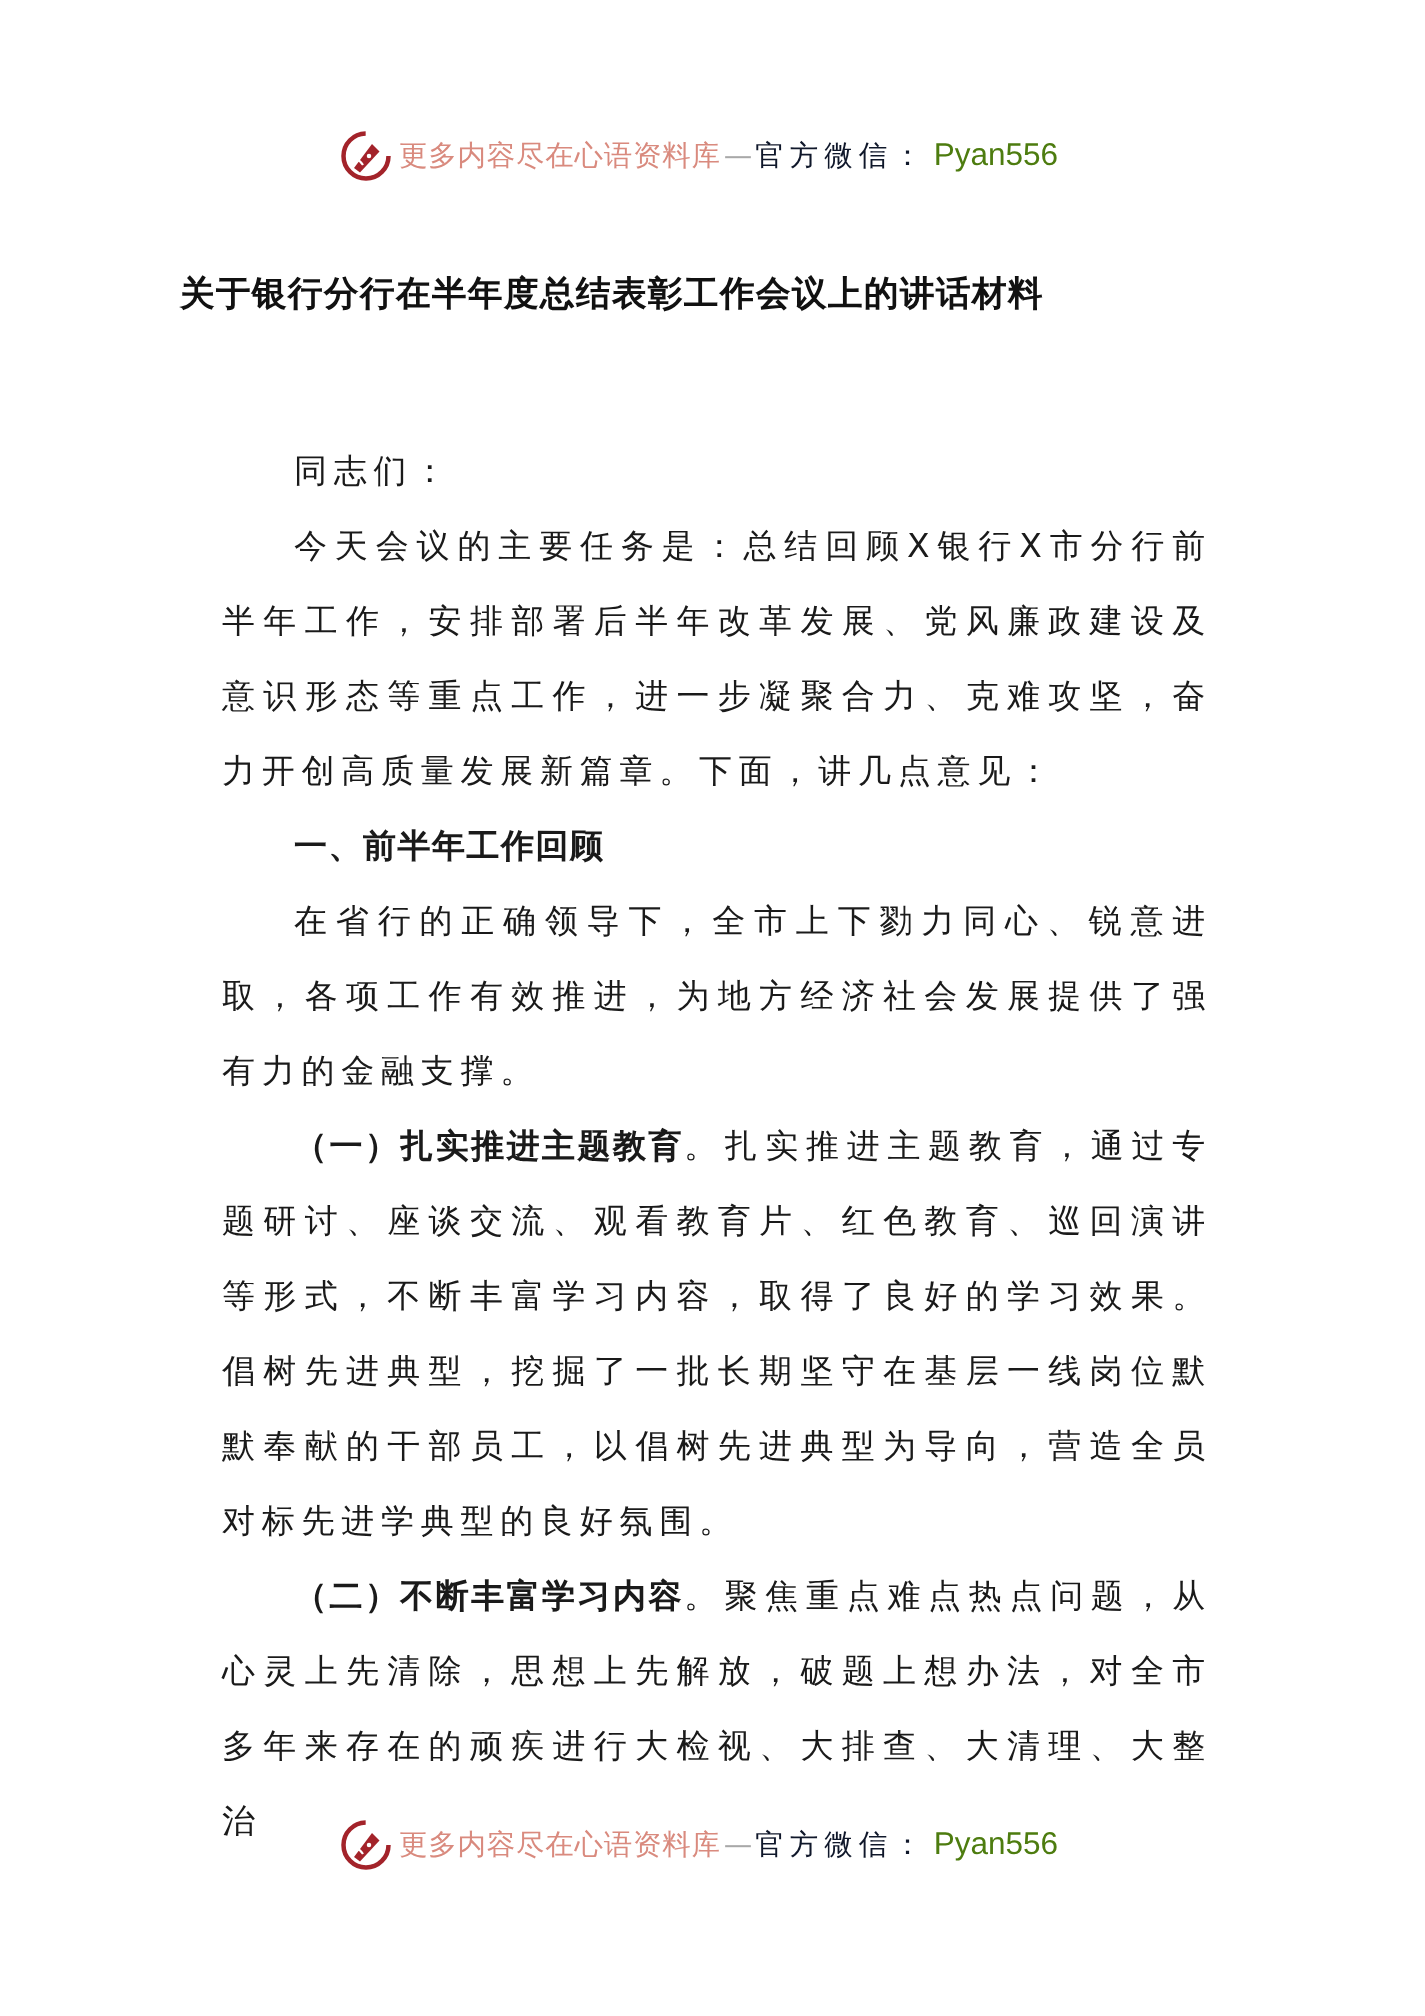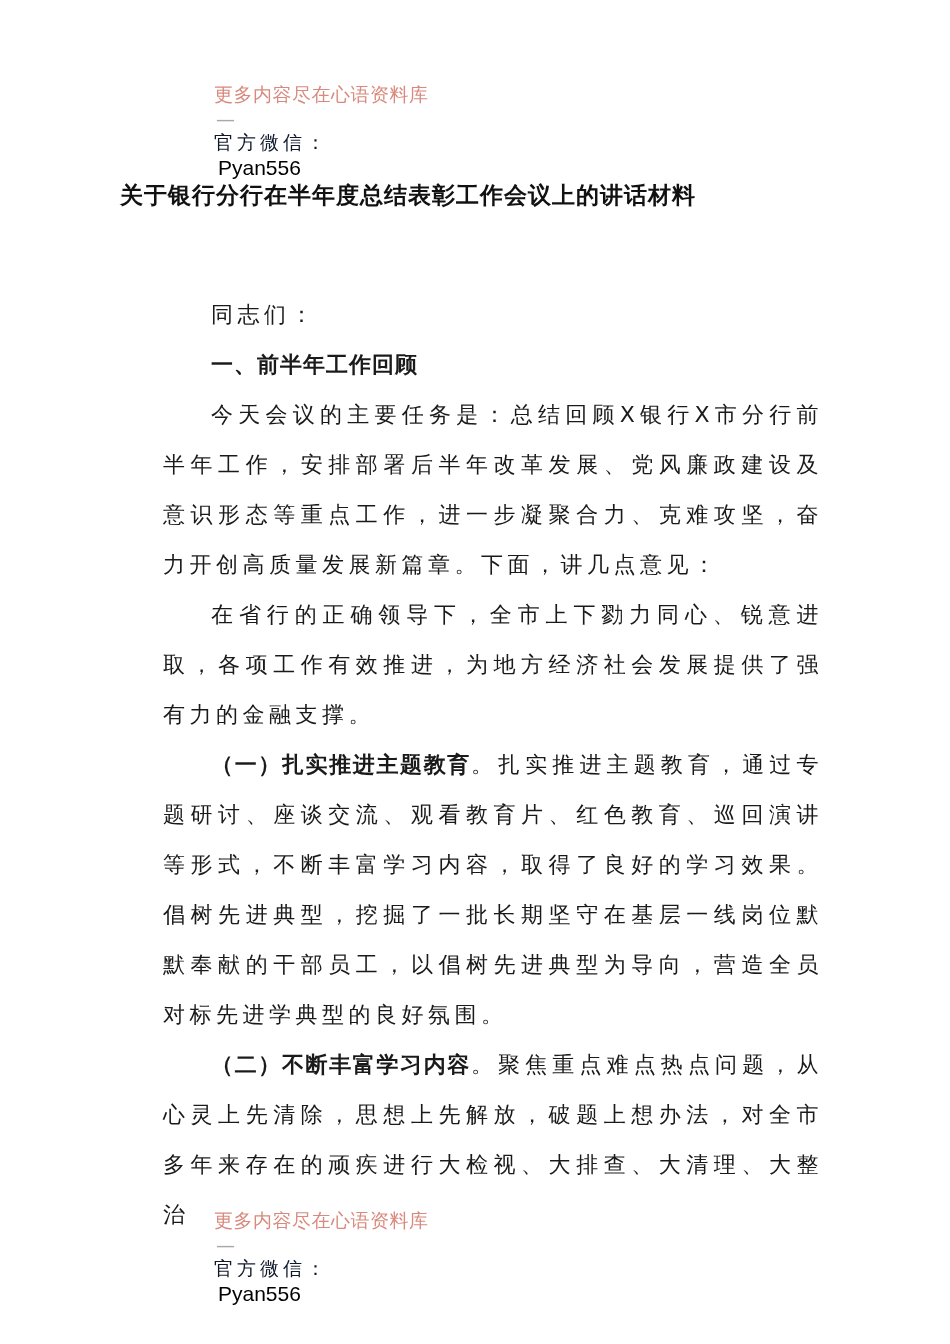--- a/index.html
+++ b/index.html
@@ -1,30 +1,30 @@
 <!DOCTYPE html>
 <html><head>
   <meta charset="utf-8">
   <style>
     html, body { margin: 0; padding: 0; background: #ffffff; }
     body { width: 950px; height: 1344px; position: relative; overflow: hidden;
            font-family: "DejaVu Sans", "Liberation Sans", sans-serif; color: #111; }
-    .banner { position: absolute; left: 214px; height: 44px; display: flex; align-items: flex-start; white-space: nowrap; flex-direction: column; }
+    .banner { position: absolute; left: 226px; height: 44px; display: flex; align-items: center; white-space: nowrap; }
     .banner.top { top: 82px; }
     .banner.bottom { top: 1208px; }
     .logo { width: 36px; height: 36px; margin-right: 4px; }
     .b-red { color: #d98a7e; font-family: "DejaVu Serif", "Liberation Serif", serif; font-size: 19px; letter-spacing: 0.5px; }
     .b-dash { color: #a8a8a8; font-size: 19px; margin: 0 2px; }
     .b-gray { color: #0f172a; font-family: "DejaVu Serif", "Liberation Serif", serif; font-size: 19px; letter-spacing: 4px; }
-    .b-id { color: #000000; font-family: "Liberation Sans", sans-serif; font-size: 21px; margin-left: 4px; }
+    .b-id { color: #4d7c0f; font-family: "Liberation Sans", sans-serif; font-size: 21px; margin-left: 4px; }
 
     .title { position: absolute; top: 180px; left: 0; width: 816px; text-align: center;
              font-size: 23px; font-weight: bold; letter-spacing: 1px; color: #111; }
 
-    .body { position: absolute; left: 163px; top: 290px; width: 660px; }
+    .body { position: absolute; left: 148px; top: 290px; width: 660px; }
     .p { font-size: 22px; line-height: 50px; margin: 0; text-align: justify; text-align-last: left;
          letter-spacing: 4.5px; color: #1a1a1a; }
     .indent { text-indent: 48px; }
     .h1 { font-weight: bold; letter-spacing: 1px; }
     .lead { font-weight: bold; letter-spacing: 1px; }
   </style>
 </head>
 <body>
 
 <div class="banner top">
@@ -37,22 +37,22 @@
   <span class="b-red">更多内容尽在心语资料库</span>
   <span class="b-dash">—</span>
   <span class="b-gray">官方微信：</span>
   <span class="b-id">Pyan556</span>
 </div>
 
 <div class="title">关于银行分行在半年度总结表彰工作会议上的讲话材料</div>
 
 <div class="body">
   <p class="p indent">同志们：</p>
+  <p class="p indent">今天会议的主要任务是：总结回顾X银行X市分行前半年工作，安排部署后半年改革发展、党风廉政建设及意识形态等重点工作，进一步凝聚合力、克难攻坚，奋力开创高质量发展新篇章。下面，讲几点意见：</p>
   <p class="p indent h1">一、前半年工作回顾</p>
-  <p class="p indent">今天会议的主要任务是：总结回顾X银行X市分行前半年工作，安排部署后半年改革发展、党风廉政建设及意识形态等重点工作，进一步凝聚合力、克难攻坚，奋力开创高质量发展新篇章。下面，讲几点意见：</p>
   <p class="p indent">在省行的正确领导下，全市上下勠力同心、锐意进取，各项工作有效推进，为地方经济社会发展提供了强有力的金融支撑。</p>
   <p class="p indent"><span class="lead">（一）扎实推进主题教育</span><span>。扎实推进主题教育，通过专题研讨、座谈交流、观看教育片、红色教育、巡回演讲等形式，不断丰富学习内容，取得了良好的学习效果。倡树先进典型，挖掘了一批长期坚守在基层一线岗位默默奉献的干部员工，以倡树先进典型为导向，营造全员对标先进学典型的良好氛围。</span></p>
   <p class="p indent"><span class="lead">（二）不断丰富学习内容</span><span>。聚焦重点难点热点问题，从心灵上先清除，思想上先解放，破题上想办法，对全市多年来存在的顽疾进行大检视、大排查、大清理、大整治</span></p>
 </div>
 
 <div class="banner bottom">
   <svg class="logo" viewBox="0 0 36 36">
     <circle cx="18" cy="18" r="15" fill="none" stroke="#a3232a" stroke-width="3" stroke-dasharray="70 25"></circle>
     <path d="M10 26 L22 10 L27 15 L14 29 Z" fill="#a3232a"></path>
     <path d="M8 22 Q12 18 16 24" fill="none" stroke="#ffffff" stroke-width="1.5"></path>

